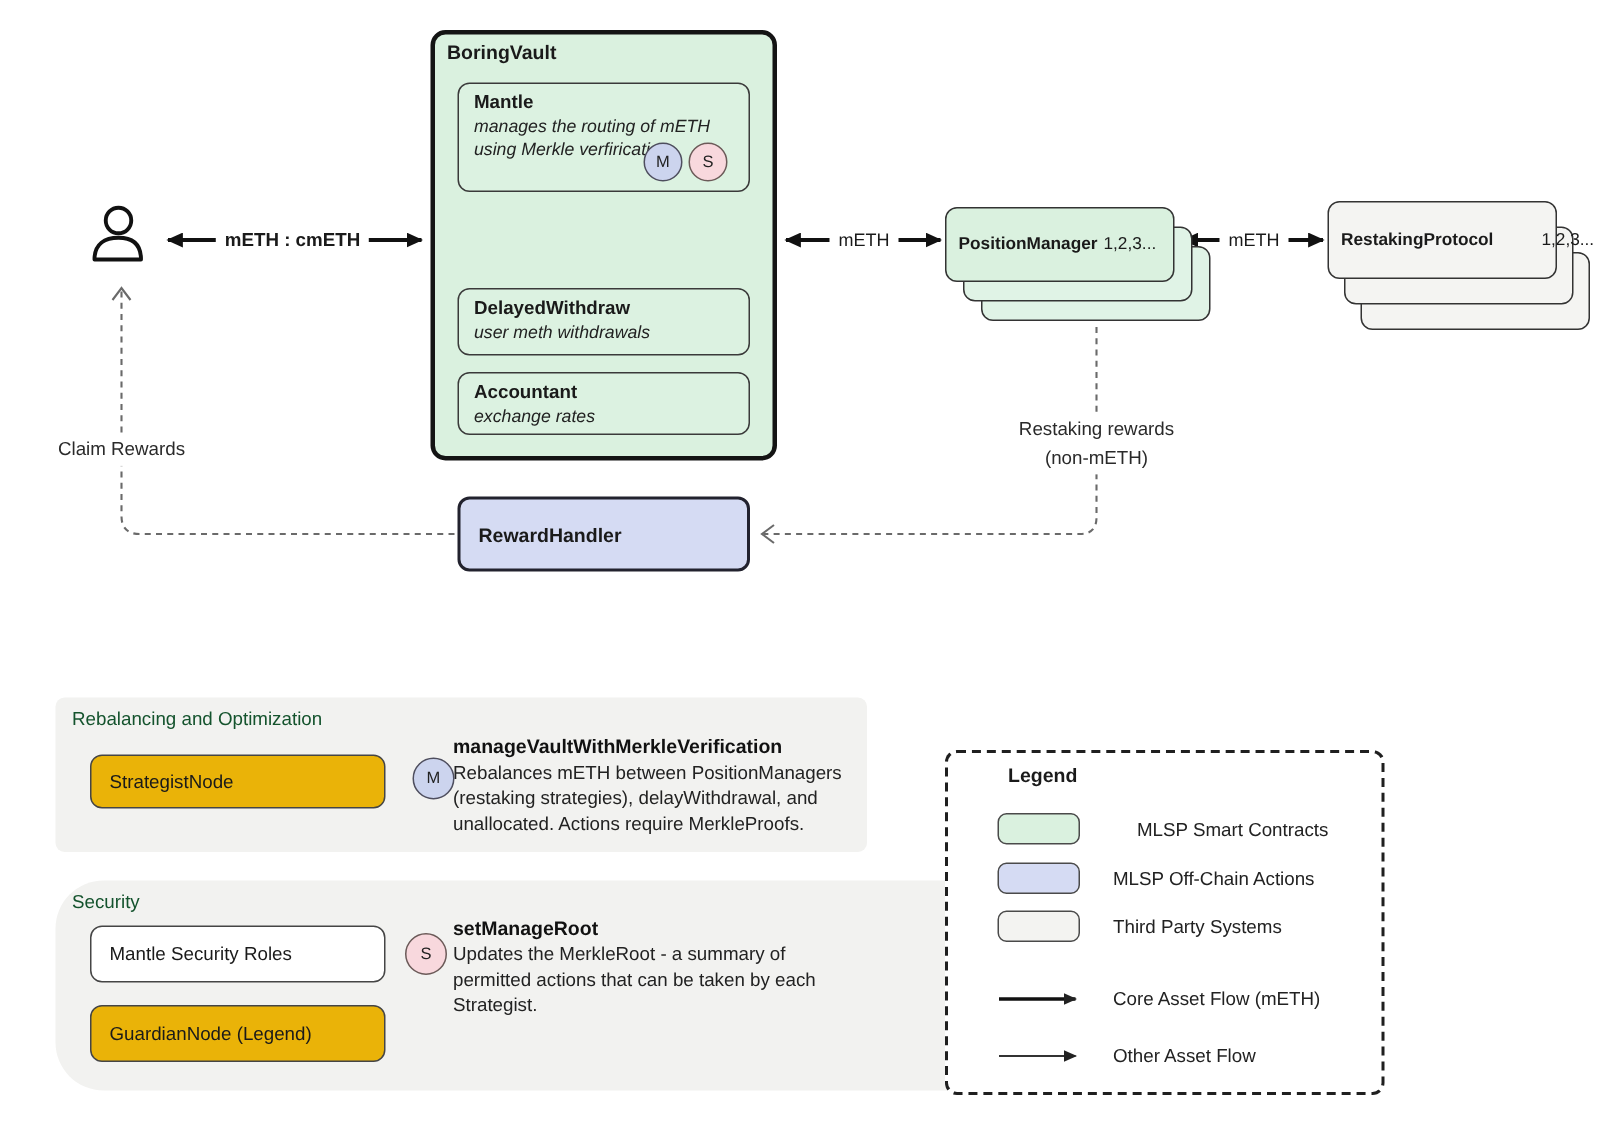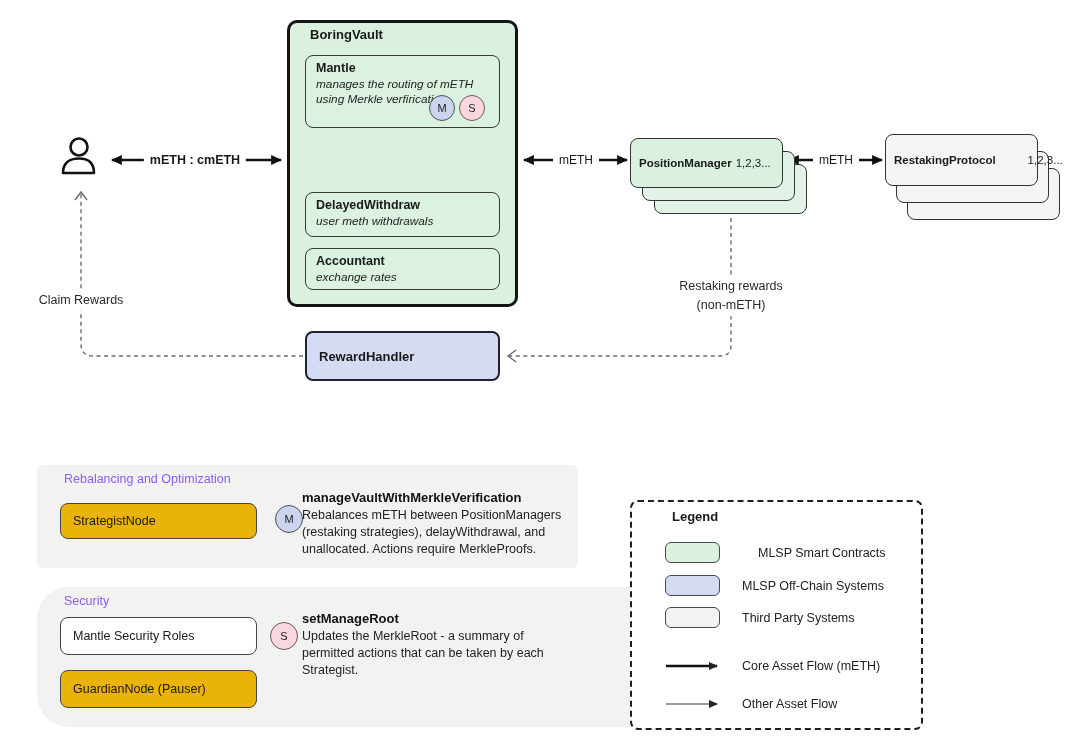--- a/index.html
+++ b/index.html
@@ -9,21 +9,21 @@
   .overlay { position:absolute; left:0; top:0; z-index:1; }
 
   
   .abs { position:absolute; }
 
   
   .vault {
     left:287px; top:20px; width:231px; height:287px;
     background:#daf1df; border:3px solid #141414; border-radius:10px; z-index:2;
   }
-  .vault-title { position:absolute; left:8px; top:4px; font-size:13px; font-weight:bold;margin-left:12px; }
+  .vault-title { position:absolute; left:8px; top:4px; font-size:13px; font-weight:bold; }
   .module {
     position:absolute; left:15px; width:195px;
     background:#dcf2e1; border:1.5px solid #3a3a3a; border-radius:8px;
     padding:5px 10px;
   }
   .module .m-title { font-size:12.5px; font-weight:bold; line-height:1.25; }
   .module .m-desc  { font-size:11.8px; font-style:italic; line-height:1.3; color:#222; }
   .badge {
     position:absolute; width:26px; height:26px; border-radius:50%;
     display:flex; align-items:center; justify-content:center;
@@ -57,21 +57,21 @@
     background:#fff; padding:1px 6px; z-index:4; text-align:center; white-space:nowrap;
   }
   .lbl-bold { font-size:12.5px; font-weight:bold; }
   .lbl-reg  { font-size:12px; }
   .lbl-soft { font-size:12.5px; color:#2a2a2a; line-height:1.5; }
 
   
   .panel { position:absolute; background:#f2f2f0; border-radius:6px; z-index:2; }
   .panel-rebal { left:37px; top:465px; width:541px; height:103px; }
   .panel-sec   { left:37px; top:587px; width:630px; height:140px;border-radius:32px; }
-  .panel-title { position:absolute; left:11px; top:7px; font-size:12.5px; color:#8b5cf6;margin-left:16px; }
+  .panel-title { position:absolute; left:11px; top:7px; font-size:12.5px; color:#14532d; }
   .node-box {
     position:absolute; width:197px; border:1.5px solid #454545; border-radius:8px;
     display:flex; align-items:center; padding:0 12px; font-size:12.5px;
   }
   .node-lav   { background:#eab308; }
   .node-white { background:#ffffff; }
   .func-text  { position:absolute; width:272px; font-size:12.5px; line-height:1.36; color:#222; }
   .func-text .f-title { font-weight:bold; font-size:13px; color:#111; }
 
   
@@ -178,39 +178,39 @@
       <div>Rebalances mETH between PositionManagers (restaking strategies), delayWithdrawal, and unallocated. Actions require MerkleProofs.</div>
     </div>
   </div>
 
   <div class="panel panel-sec">
     <div class="panel-title">Security</div>
     <div class="node-box node-white" style="left:23px; top:30px; height:38px;">
       <span>Mantle Security Roles</span>
     </div>
     <div class="node-box node-lav" style="left:23px; top:83px; height:38px;">
-      <span>GuardianNode (Pauser)</span>
+      <span>GuardianNode (Legend)</span>
     </div>
     <div class="badge badge-s" style="left:233px; top:35px; width:28px; height:28px;">S</div>
     <div class="func-text" style="left:265px; top:23px; width:252px;">
       <div class="f-title">setManageRoot</div>
       <div>Updates the MerkleRoot - a summary of permitted actions that can be taken by each Strategist.</div>
     </div>
   </div>
 
   <div class="legend">
     <div class="legend-title">Legend</div>
 
     <div class="legend-row" style="top:40px;gap:16px;">
       <div class="swatch" style="background-color: rgb(218, 241, 223);"></div>
       <div class="l-label">MLSP Smart Contracts</div>
     </div>
     <div class="legend-row" style="top:73px;">
       <div class="swatch" style="background-color: rgb(213, 219, 243);"></div>
-      <div class="l-label">MLSP Off-Chain Systems</div>
+      <div class="l-label">MLSP Off-Chain Actions</div>
     </div>
     <div class="legend-row" style="top:105px;">
       <div class="swatch" style="background-color: rgb(243, 243, 241);"></div>
       <div class="l-label">Third Party Systems</div>
     </div>
 
     <div class="legend-row" style="top:157px;">
       <svg class="arrow-sample" width="55" height="14" viewBox="0 0 55 14">
         <line x1="1" y1="7" x2="52" y2="7" stroke="#111" stroke-width="2.3" marker-end="url(#ah-small)"></line>
       </svg>

